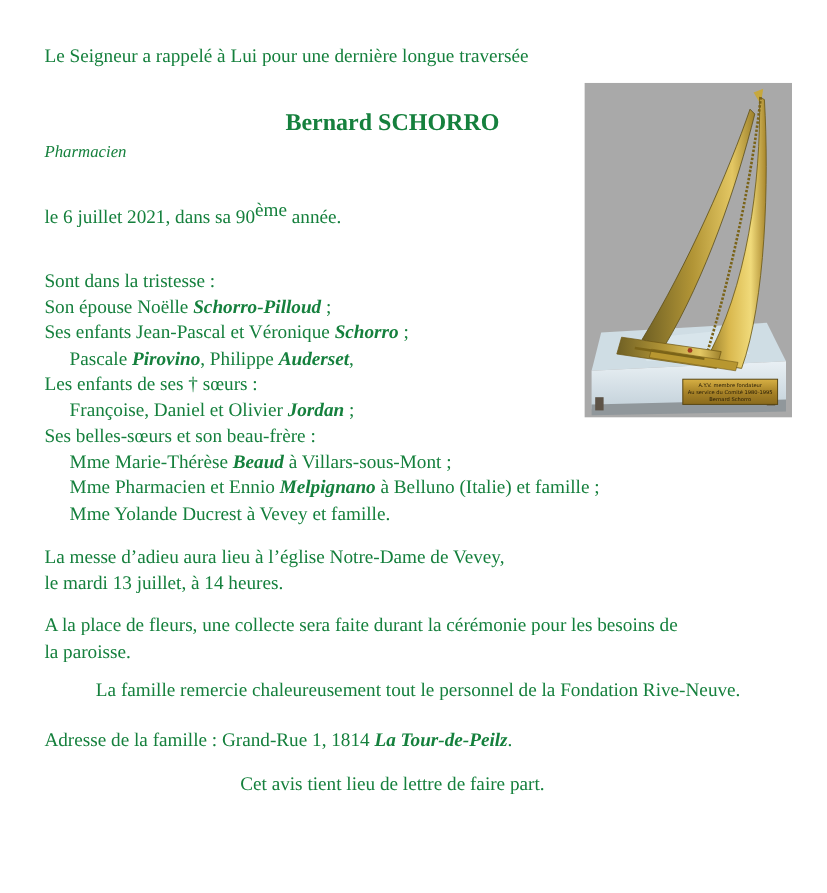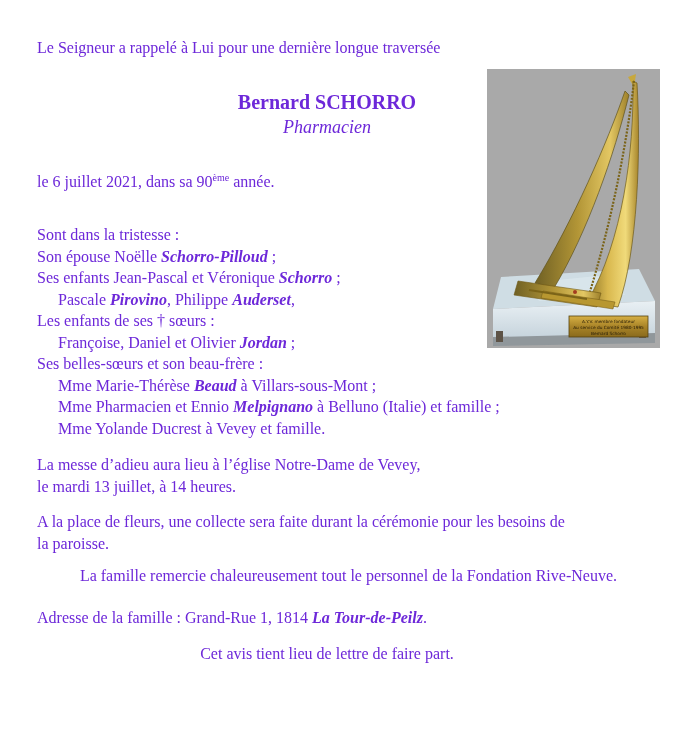--- a/index.html
+++ b/index.html
@@ -4,43 +4,43 @@
 <style>
   html, body { margin: 0; padding: 0; background: #ffffff; }
   .page {
     position: relative;
     width: 662px;
     height: 744px;
     background: #ffffff;
     font-family: "Liberation Serif", serif;
     font-size: 16px;
     line-height: 21.5px;
-    color: #6d28d9;
+    color: #15803d;
     overflow: hidden;
   }
   .content { padding: 37px 45px 0 37px; }
   .line { white-space: nowrap; }
   .indent { padding-left: 21px; }
   .b { font-weight: bold; font-style: italic; }
   .name-title {
     margin-top: 31px;
     text-align: center;
     font-weight: bold;
     font-size: 20px;
     line-height: 24px;
   }
   .profession {
     margin-top: 3px;
-    text-align: center;
+    text-align: left;
     font-style: italic;
-    font-size: 18px;
+    font-size: 14px;
     line-height: 21px;
   }
   .date-line { margin-top: 33px; }
-  .date-line sup { font-size: 10px; line-height: 0; }
+  .date-line sup { font-size: 16px; line-height: 0; }
   .family-block { margin-top: 32px; }
   .para-ceremony { margin-top: 15px; }
   .para-collection { margin-top: 14px; }
   .para-thanks { margin-top: 11px; text-align: right; }
   .para-address { margin-top: 20px; }
   .closing-line { margin-top: 15px; text-align: center; }
   .trophy-photo {
     position: absolute;
     left: 487px;
     top: 69px;

